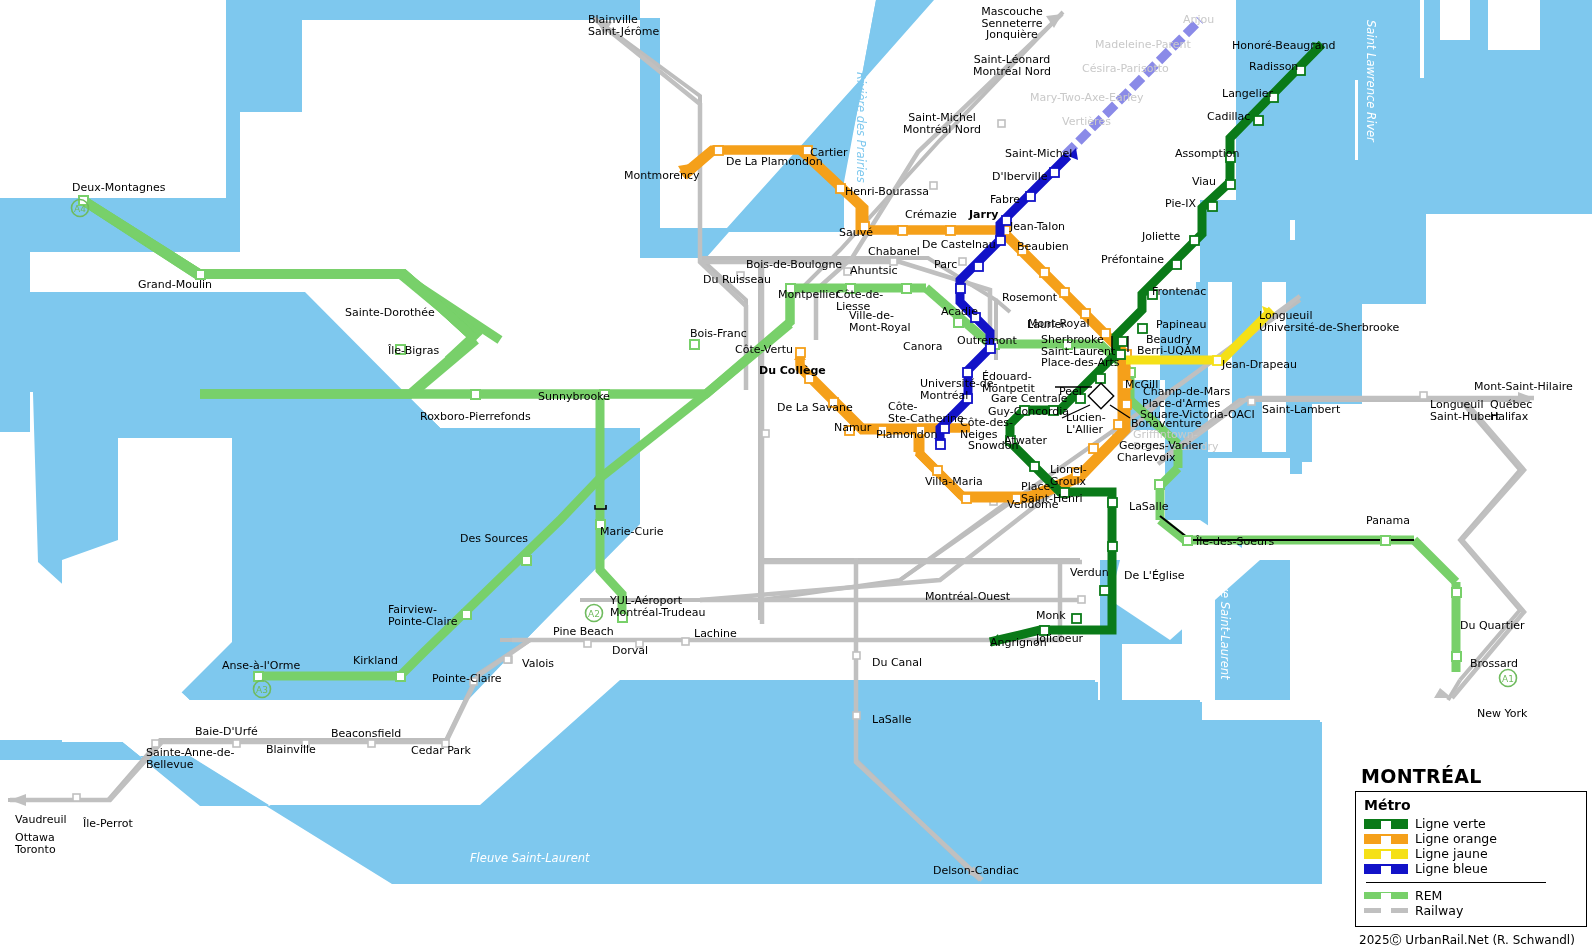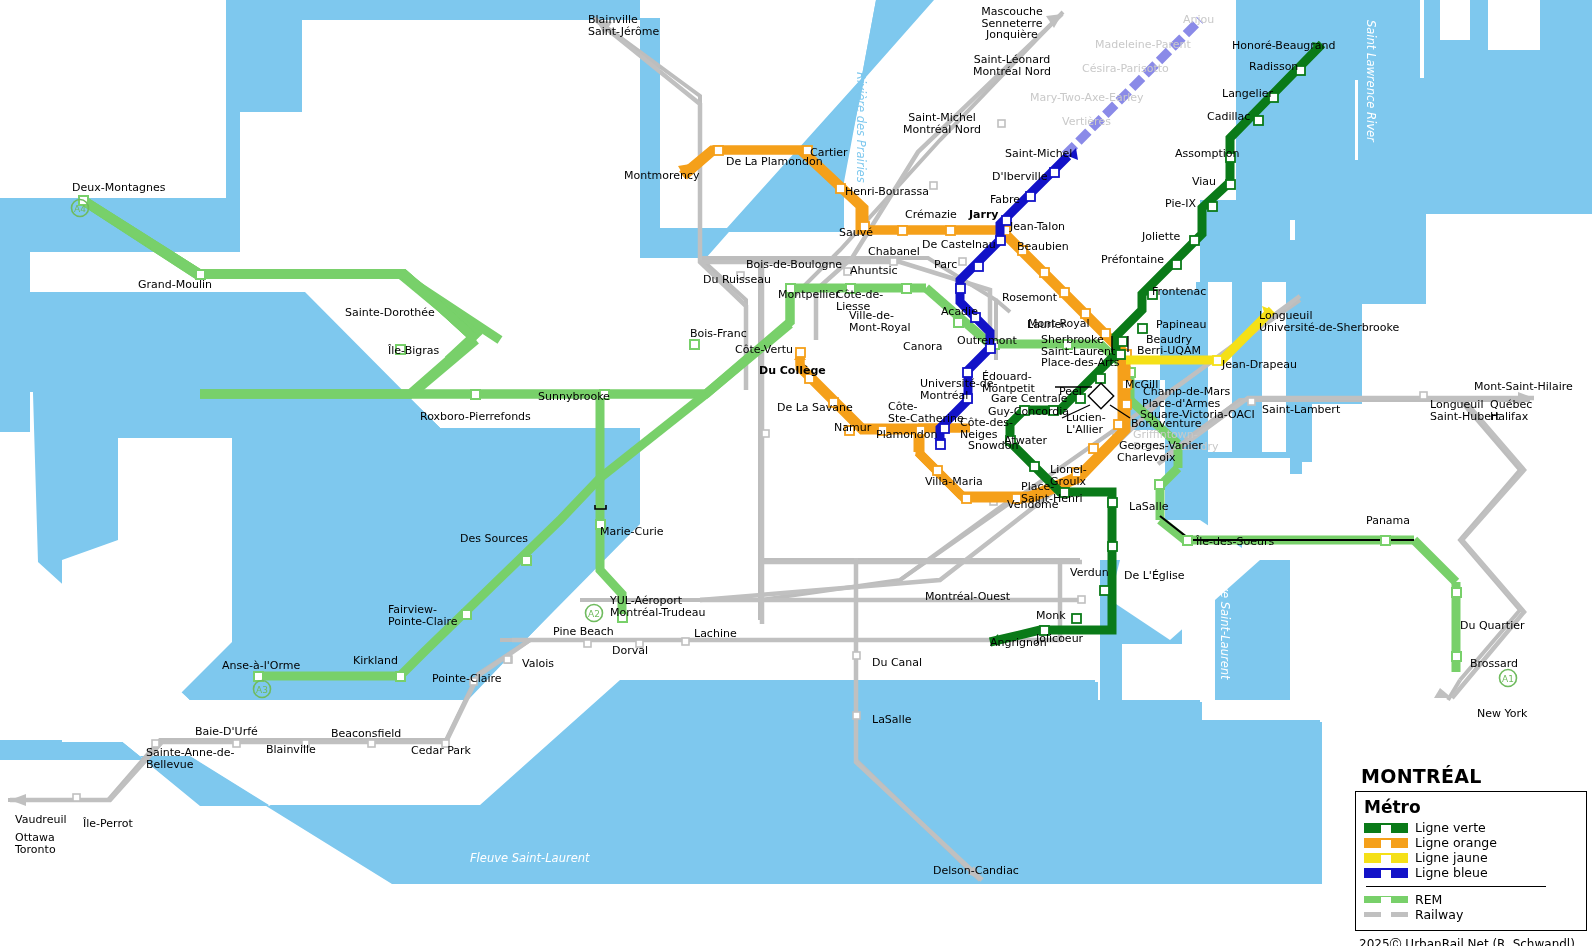--- a/index.html
+++ b/index.html
@@ -7,21 +7,21 @@
   #map{position:relative;width:1592px;height:946px;background:#ffffff;}
   svg#canvas{position:absolute;left:0;top:0;width:1592px;height:946px;}
   .lbl{position:absolute;font-family:"DejaVu Sans","Liberation Sans",sans-serif;font-size:11px;color:#000;line-height:11.5px;white-space:nowrap;}
   .lbl.c{text-align:center;}
   .water-lbl{position:absolute;color:#ffffff;font-style:italic;font-size:11.5px;font-family:"DejaVu Sans","Liberation Sans",sans-serif;white-space:nowrap;}
   .riv-lbl{position:absolute;color:#7ec8ee;font-style:italic;font-size:11.5px;font-family:"DejaVu Sans","Liberation Sans",sans-serif;white-space:nowrap;}
   .ghost{color:#c9c9c9;}
   .legend{position:absolute;left:1355px;top:765px;width:232px;}
   .legend h1{margin:0 0 4px 6px;font-size:19px;font-weight:bold;letter-spacing:.3px;color:#000;font-family:"DejaVu Sans","Liberation Sans",sans-serif;}
   .legend-box{border:1px solid #000;background:#fff;padding:5px 8px 8px 8px;}
-  .legend-box .sub{font-size:17px;font-weight:bold;margin:0 0 3px 0;}
+  .legend-box .sub{font-size:14px;font-weight:bold;margin:0 0 3px 0;}
   .lrow{display:flex;align-items:center;height:15px;}
   .swatch{width:44px;height:10px;position:relative;margin-right:7px;flex:0 0 44px;}
   .swatch i{position:absolute;left:17px;top:2px;width:8px;height:6px;background:#fff;display:block;border:1px solid rgba(0,0,0,0);}
   .lrow span.t{font-size:12.5px;color:#000;}
   .divider{height:1px;background:#000;margin:6px 2px 5px 2px;width:180px;}
   .credit{font-size:12px;margin-top:5px;margin-left:4px;color:#000;}
 </style>
 </head>
 <body>
 

